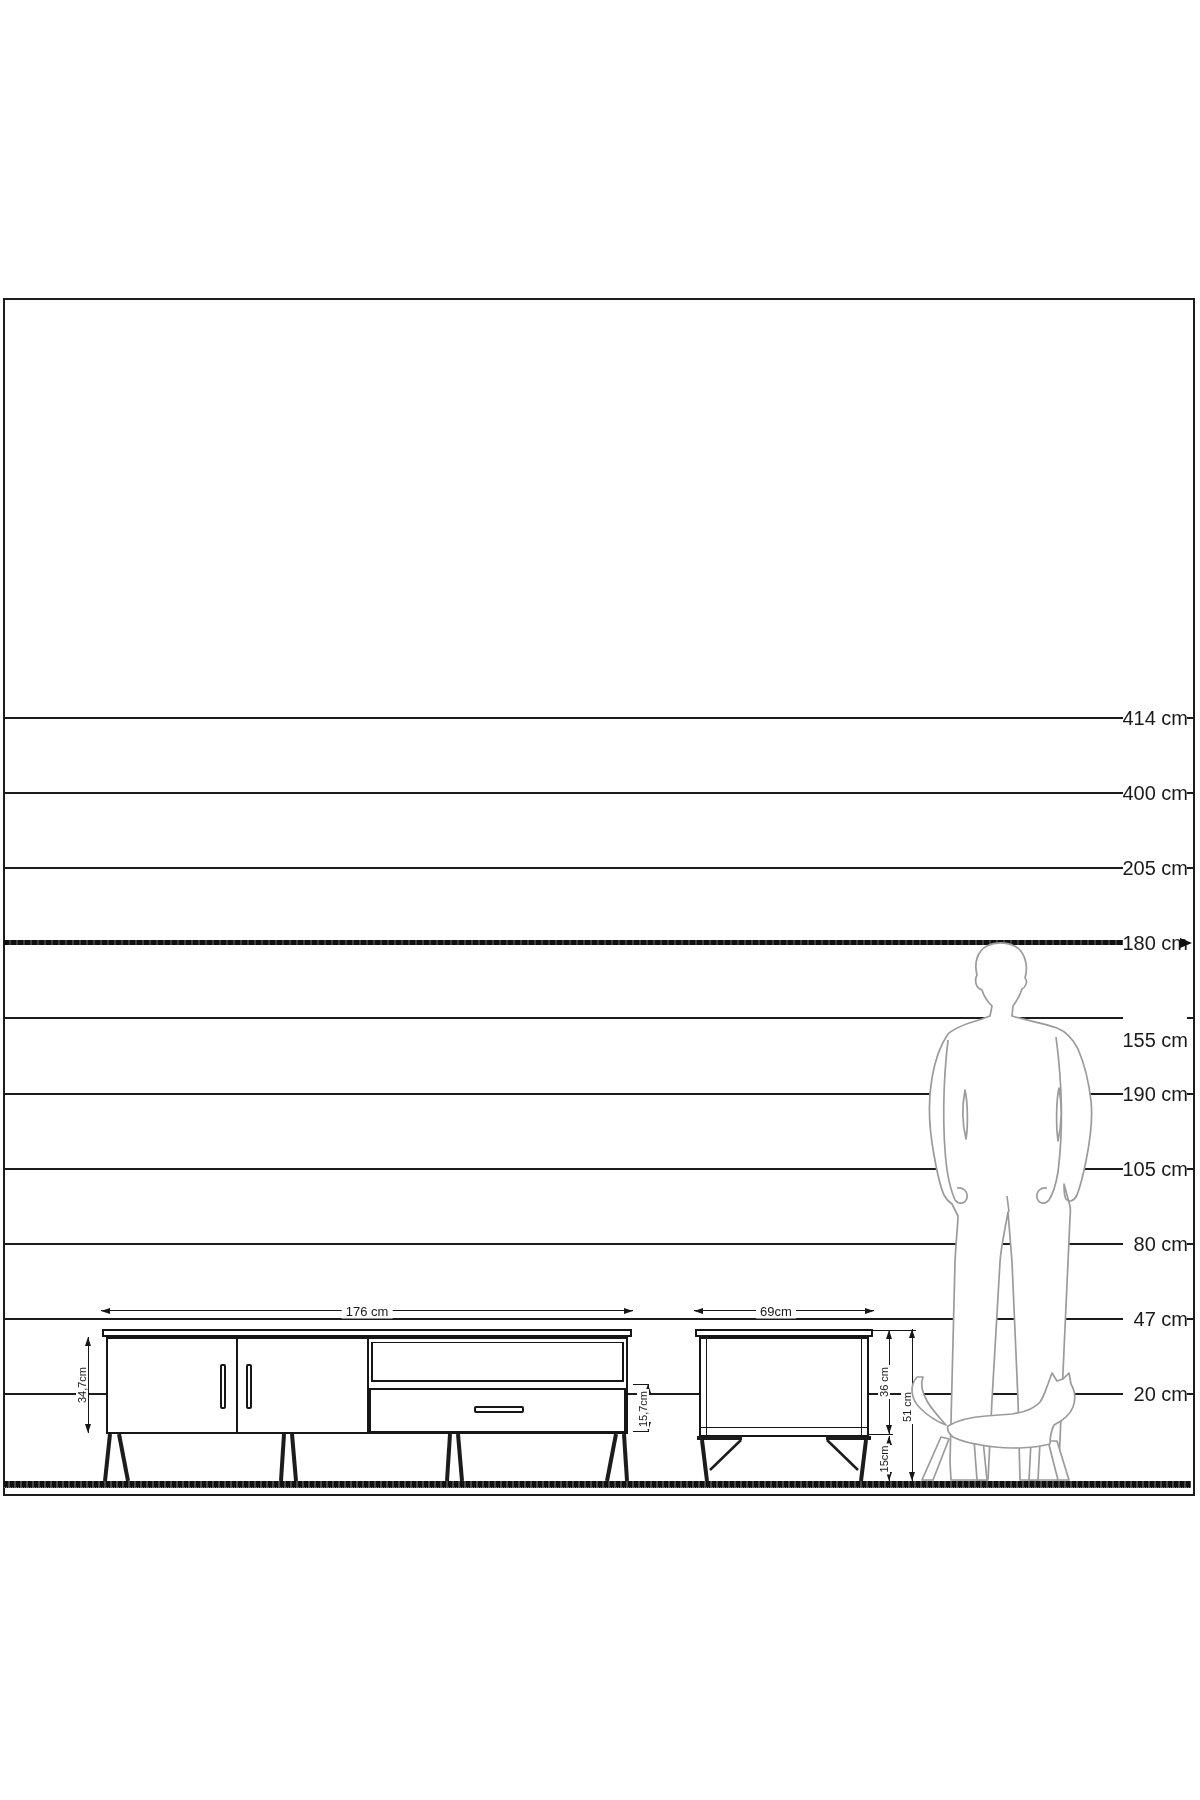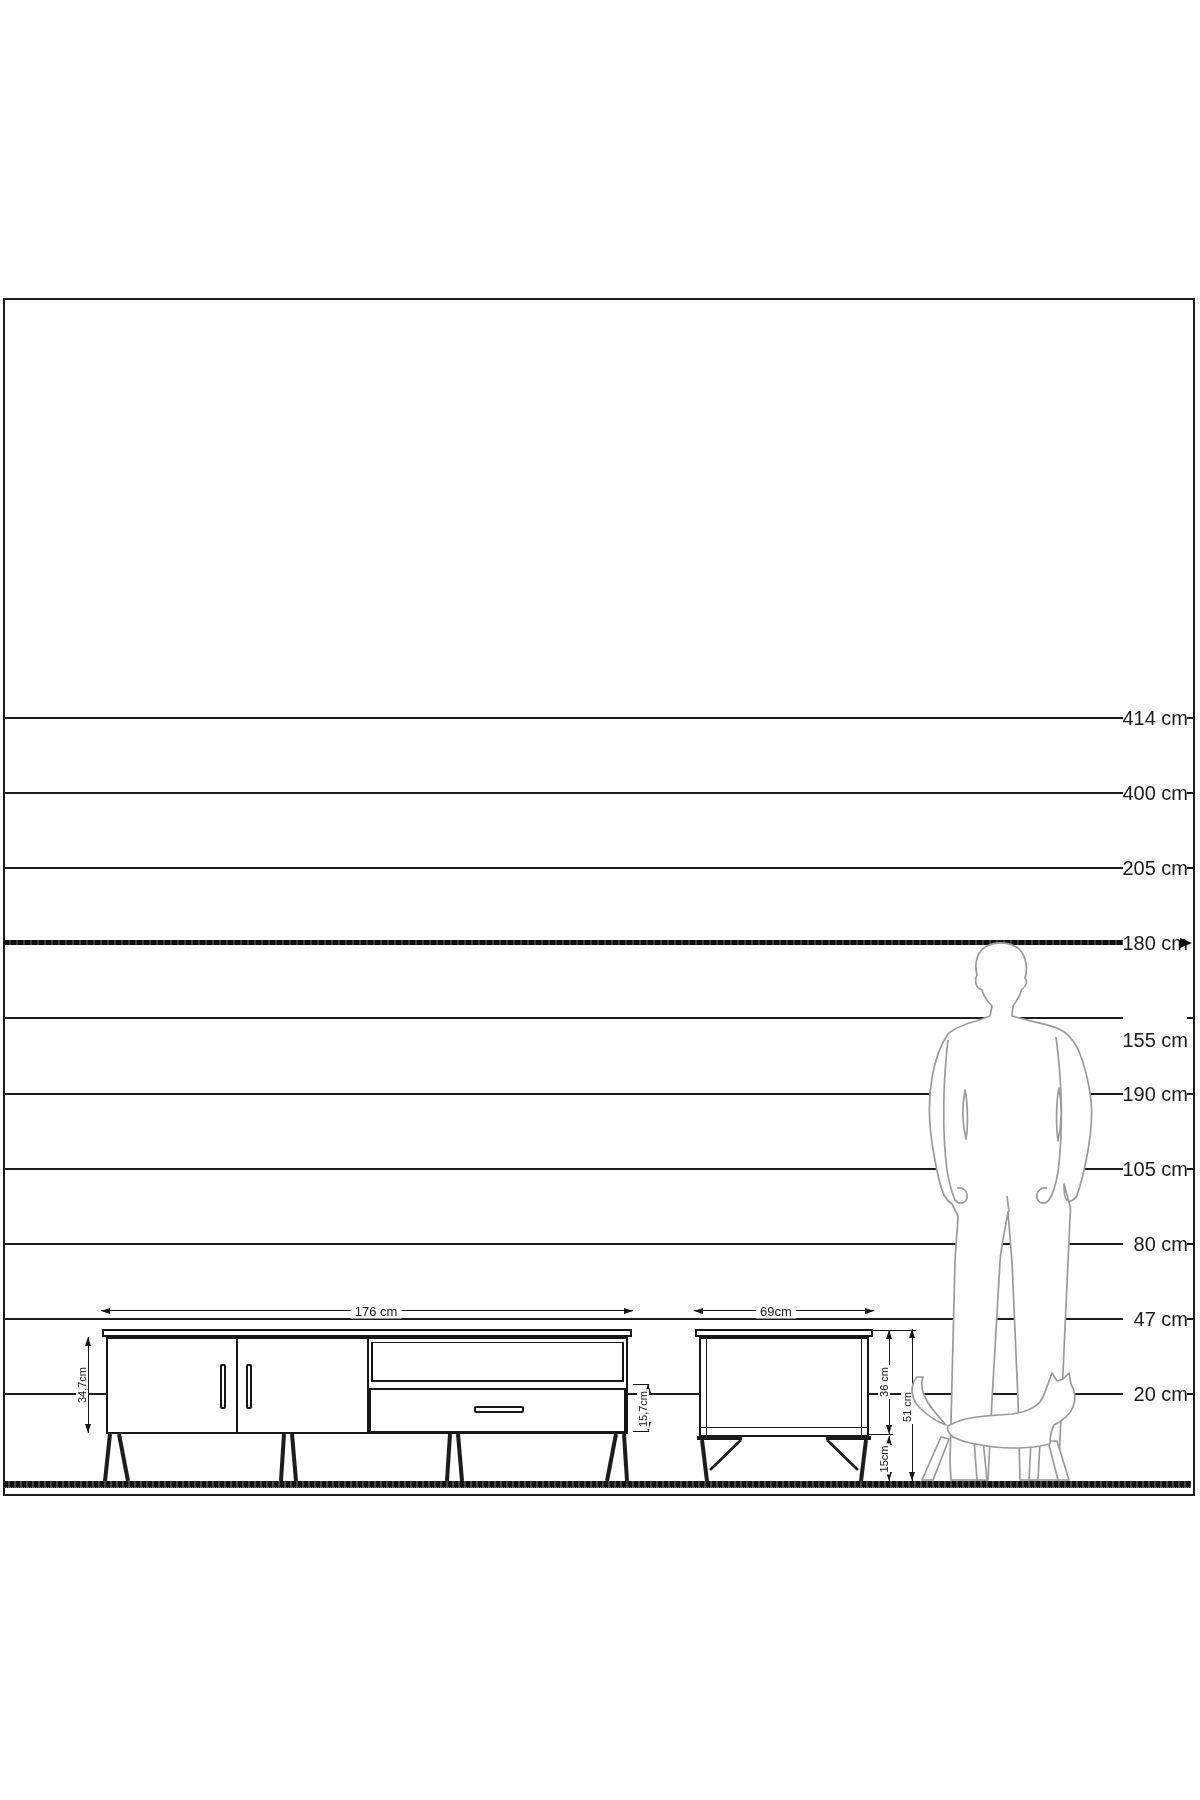--- a/index.html
+++ b/index.html
@@ -106,21 +106,21 @@
         <line x1="616" y1="1434" x2="607" y2="1481"></line>
           <line x1="624" y1="1434" x2="627" y2="1481"></line>
       </g>
     </svg>
   </div>
 
   <div>
     <div class="abs dim-h" style="left:101px;top:1310px;width:532px;"></div>
     <div class="abs ar left" style="left:101px;top:1308px;"></div>
     <div class="abs ar right" style="left:624px;top:1308px;"></div>
-    <div class="abs dim-label-h" style="left:376px;top:1311px;">176 cm</div>
+    <div class="abs dim-label-h" style="left:367px;top:1311px;">176 cm</div>
   </div>
 
   <div>
     <div class="abs dim-v" style="left:88px;top:1337px;height:96px;"></div>
     <div class="abs ar up" style="left:85px;top:1337px;"></div>
     <div class="abs ar down" style="left:85px;top:1424px;"></div>
     <div class="abs dim-label-v" style="left:82px;top:1385px;">34,7cm</div>
   </div>
 
   <div>

